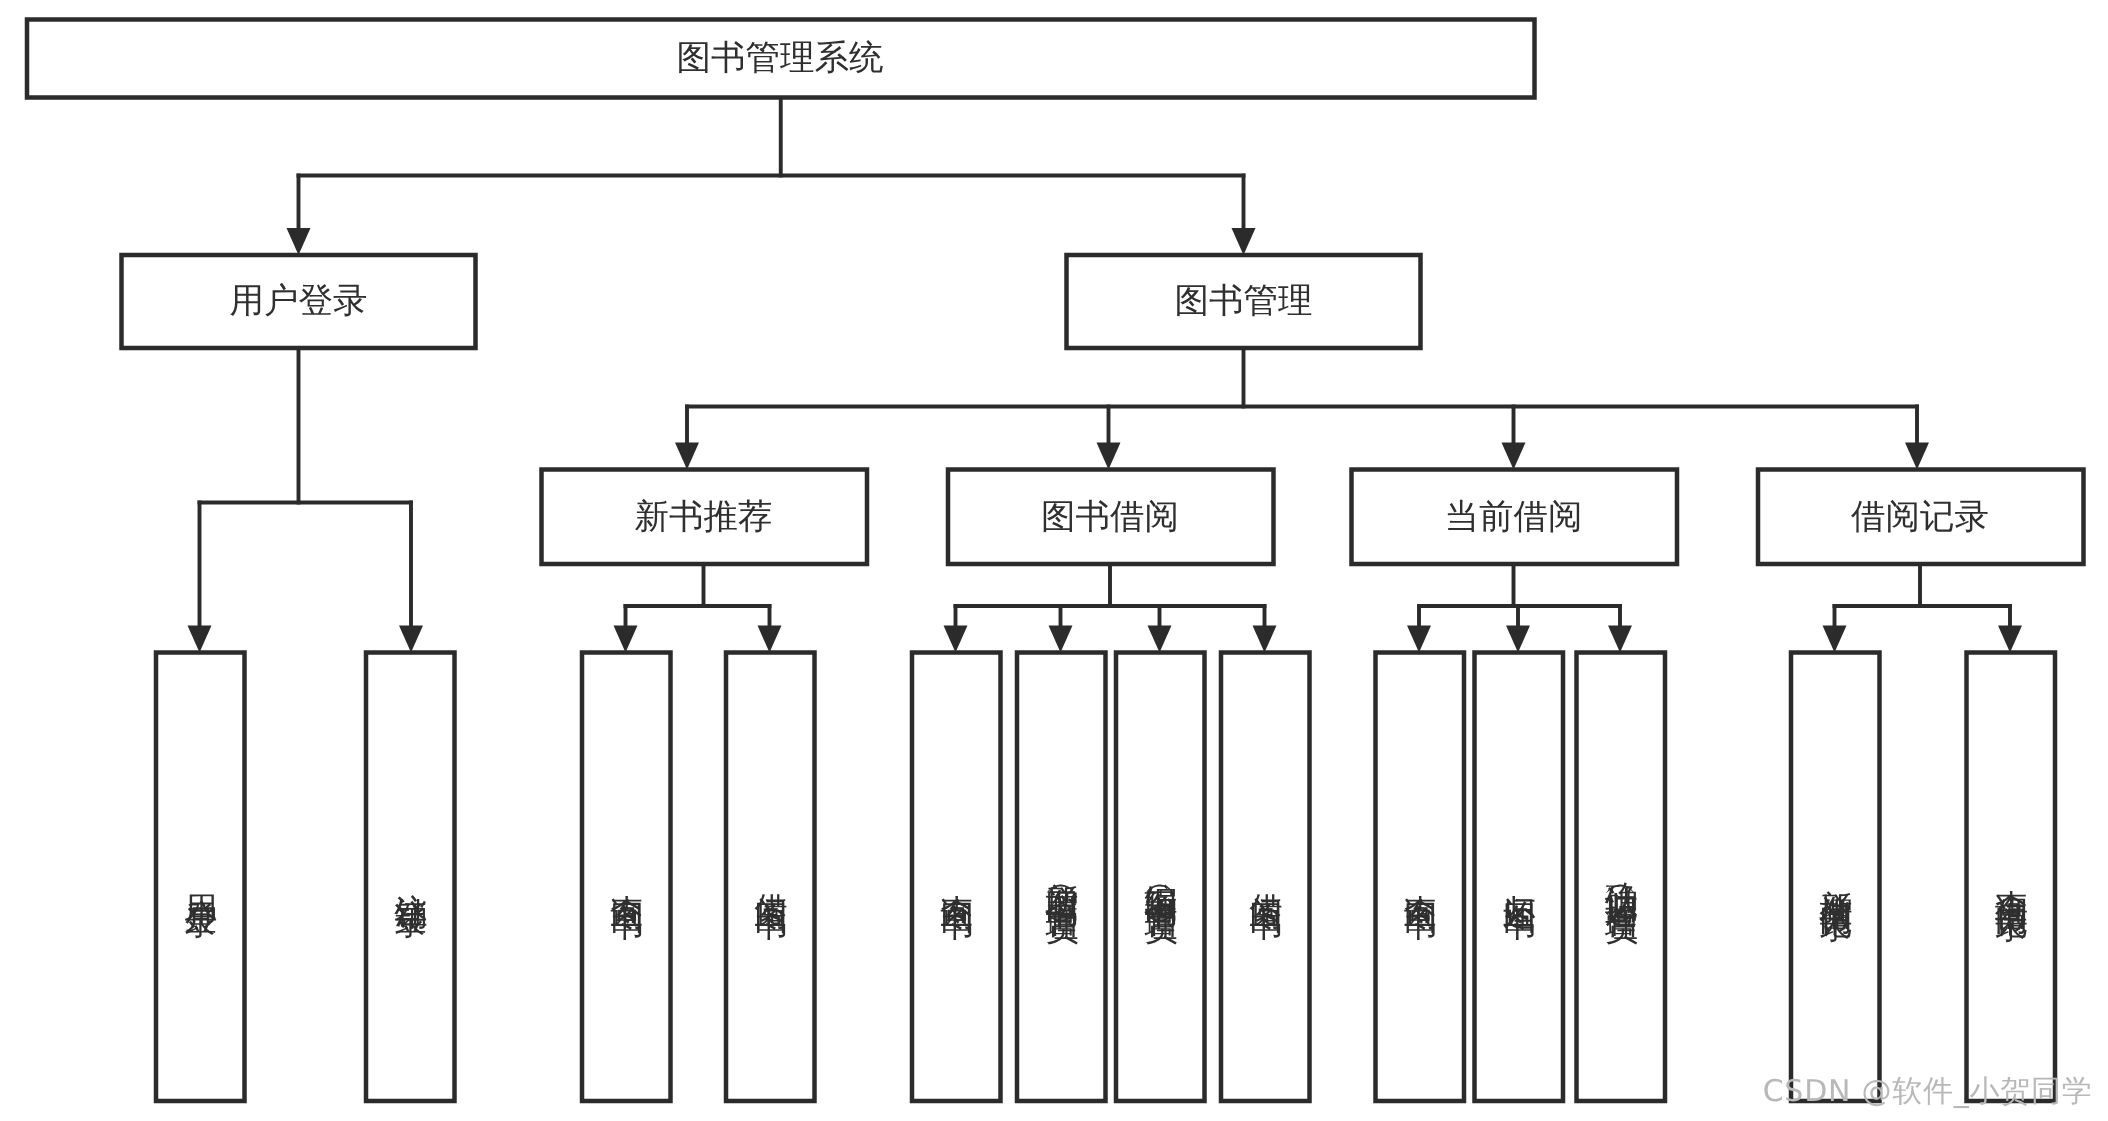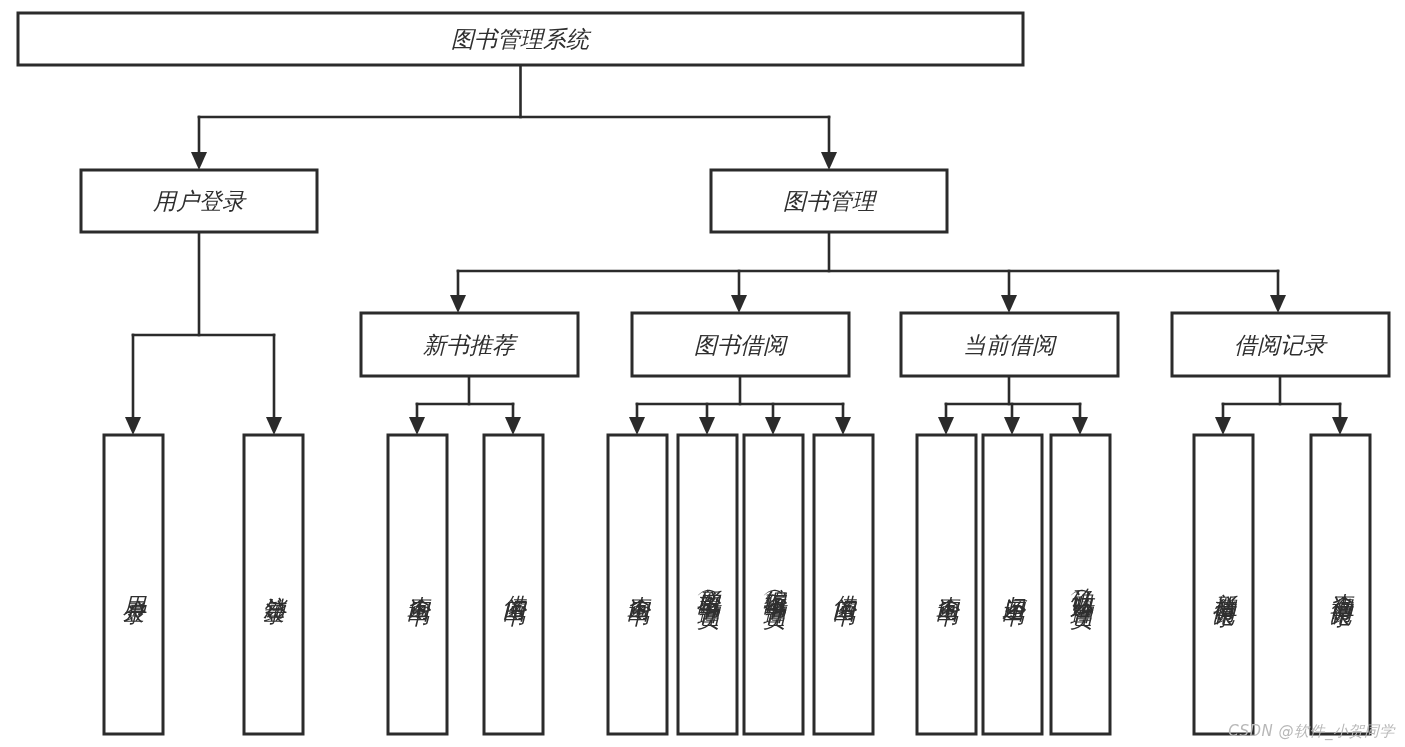--- a/index.html
+++ b/index.html
@@ -1,21 +1,21 @@
 <!DOCTYPE html>
 <html><head>
 <meta charset="utf-8">
 <style>
   html,body{margin:0;padding:0;background:#ffffff;}
   body{
     width:1405px;height:747px;overflow:hidden;
     font-family:"Liberation Sans","DejaVu Sans",sans-serif;
     color:#262626;
   }
-  #stage{position:relative;width:1405px;height:747px;background:#fff;font-style:italic;}
+  #stage{position:relative;width:1405px;height:747px;background:#fff;}
   svg#diagram{position:absolute;left:0;top:0;width:1405px;height:747px;}
   .node-rect{fill:#ffffff;stroke:#2b2b2b;stroke-width:3;}
   .edge{stroke:#2b2b2b;stroke-width:2.6;fill:none;stroke-linecap:square;}
   .arrowhead{fill:#2b2b2b;stroke:none;}
   .node-label{
     fill:#2f2f2f;
     font-family:"DejaVu Sans","Liberation Sans",sans-serif;
     font-size:23px;
     text-anchor:middle;
     dominant-baseline:middle;
@@ -23,21 +23,21 @@
   .node-label.vert{
     font-size:22px;
     writing-mode:vertical-rl;
     text-orientation:upright;
     letter-spacing:3px;
   }
   .watermark{
     position:absolute;
     right:10px;bottom:6px;
     font-family:"DejaVu Sans","Liberation Sans",sans-serif;
-    font-size:15px;
+    font-size:20px;
     color:#b8b8b8;
     white-space:nowrap;
     letter-spacing:0.5px;
     pointer-events:none;
   }
 </style>
 </head>
 <body>
 
 <div id="stage">

